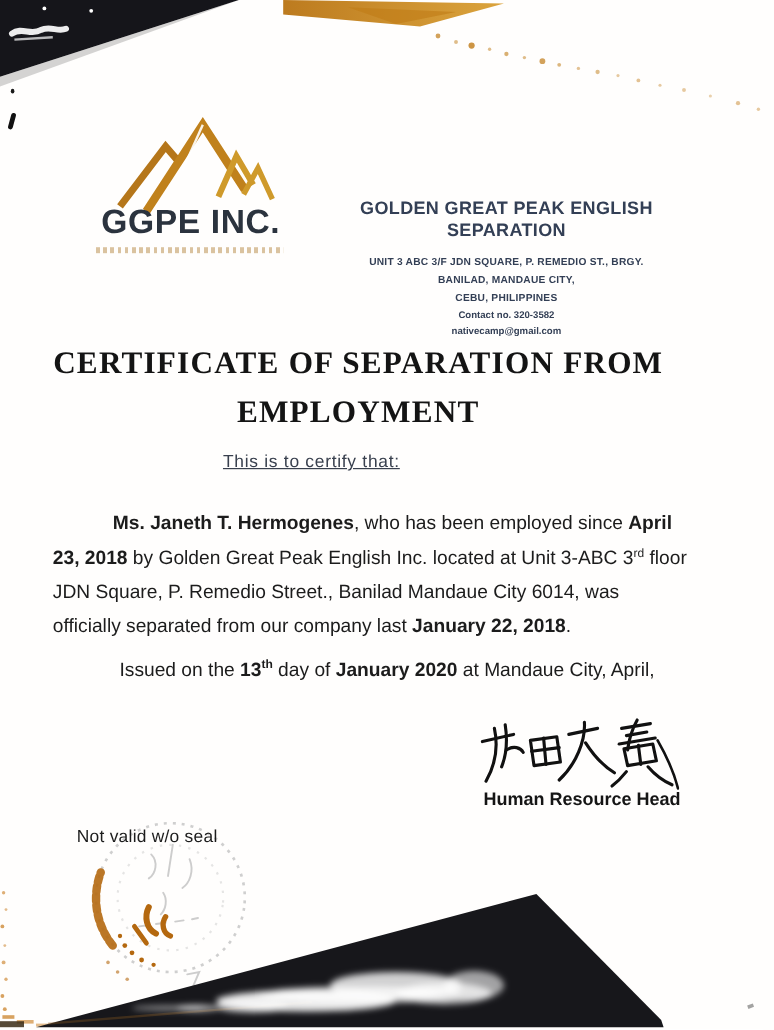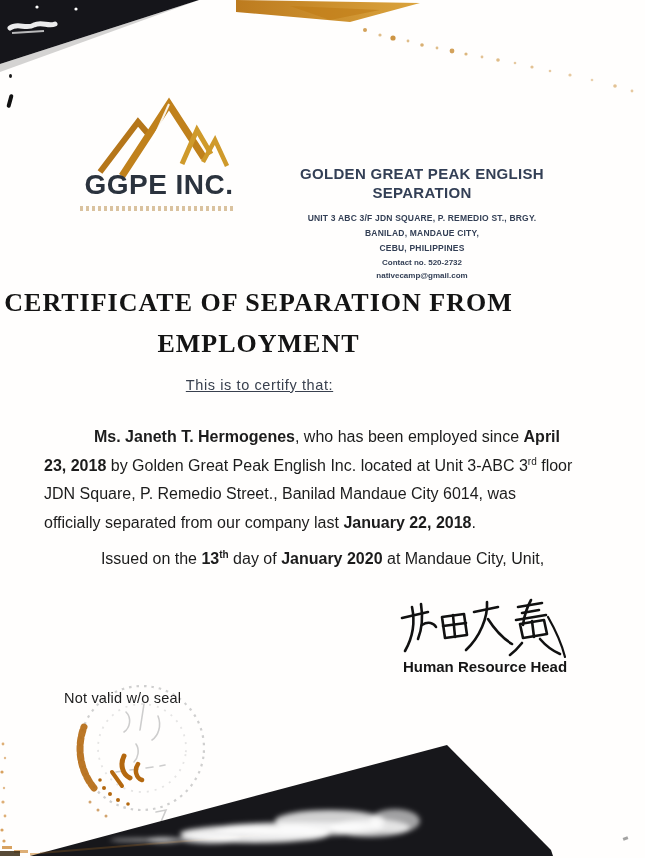--- a/index.html
+++ b/index.html
@@ -14,21 +14,21 @@
       background:repeating-linear-gradient(90deg,rgba(198,162,108,.8) 0 3px,rgba(198,162,108,0) 3px 6px);
       filter:blur(.4px);}
   .org-block{left:253px;top:116px;width:338px;text-align:center;color:#333f55;margin-top:48px;}
   .org-name{font-size:15px;font-weight:700;letter-spacing:.3px;line-height:19px;}
   .org-address{margin-top:9px;font-size:8.5px;font-weight:700;letter-spacing:.2px;line-height:15px;}
   .org-contact{font-size:8px;font-weight:700;line-height:13px;}
 
   
   .doc-title{left:0;top:282px;width:517px;text-align:center;
              font-family:"Liberation Serif",serif;font-weight:700;font-size:26px;
-             letter-spacing:1px;line-height:41px;color:#141414;}
+             letter-spacing:1px;line-height:41px;color:#141414;padding-left:40px;}
 
   .certify{left:0;top:377px;width:519px;text-align:center;font-size:14.5px;
            letter-spacing:.6px;color:#39404e;text-decoration:underline;}
 
   
   .paragraph{left:44px;top:423px;width:556px;font-size:16px;line-height:28.5px;color:#1c1c1c;}
   .paragraph .indent{padding-left:50px;}
   .issued{left:40px;top:545px;width:565px;text-align:center;font-size:16px;line-height:27px;color:#1c1c1c;}
   .b{font-weight:700;}
   sup{font-size:10px;vertical-align:6px;line-height:0;}
@@ -108,41 +108,41 @@
     <div class="org-name">
       <div>GOLDEN GREAT PEAK ENGLISH</div>
       <div>SEPARATION</div>
     </div>
     <div class="org-address">
       <div>UNIT 3 ABC 3/F JDN SQUARE, P. REMEDIO ST., BRGY.</div>
       <div>BANILAD, MANDAUE CITY,</div>
       <div>CEBU, PHILIPPINES</div>
     </div>
     <div class="org-contact">
-      <div>Contact no. 520-2732</div>
+      <div>Contact no. 320-3582</div>
       <div>nativecamp@gmail.com</div>
     </div>
   </div>
 
   <div class="abs doc-title">
     <div>CERTIFICATE OF SEPARATION FROM</div>
     <div>EMPLOYMENT</div>
   </div>
 
   <div class="abs certify">This is to certify that:</div>
 
   <div class="abs paragraph">
     <div class="indent"><span class="b">Ms. Janeth T. Hermogenes</span><span>, who has been employed since </span><span class="b">April</span></div>
     <div><span class="b">23, 2018</span><span> by Golden Great Peak English Inc. located at Unit 3-ABC 3</span><sup>rd</sup><span> floor</span></div>
     <div><span>JDN Square, P. Remedio Street., Banilad Mandaue City 6014, was</span></div>
     <div><span>officially separated from our company last </span><span class="b">January 22, 2018</span><span>.</span></div>
   </div>
 
   <div class="abs issued">
-    <div><span>Issued on the </span><span class="b">13</span><sup class="b">th</sup><span> day of </span><span class="b">January 2020</span><span> at Mandaue City, Unit,</span></div>
+    <div><span>Issued on the </span><span class="b">13</span><sup class="b">th</sup><span> day of </span><span class="b">January 2020</span><span> at Mandaue City, April,</span></div>
   </div>
 
   <svg class="abs" style="left:398px;top:597px;" width="168" height="64" viewBox="0 0 168 64">
     <g fill="none" stroke="#111" stroke-width="2.6" stroke-linecap="round" stroke-linejoin="round">
       <path d="M14,10 C17,24 15,40 7,54"></path>
       <path d="M4,21 L30,15"></path>
       <path d="M23,7 C25,20 24,32 20,42"></path>
       <path d="M24,28 C30,24 36,26 38,30"></path>
       <path d="M44,20 L66,17 L69,38 L47,41 Z"></path>
       <path d="M55,18 L57,40"></path>

